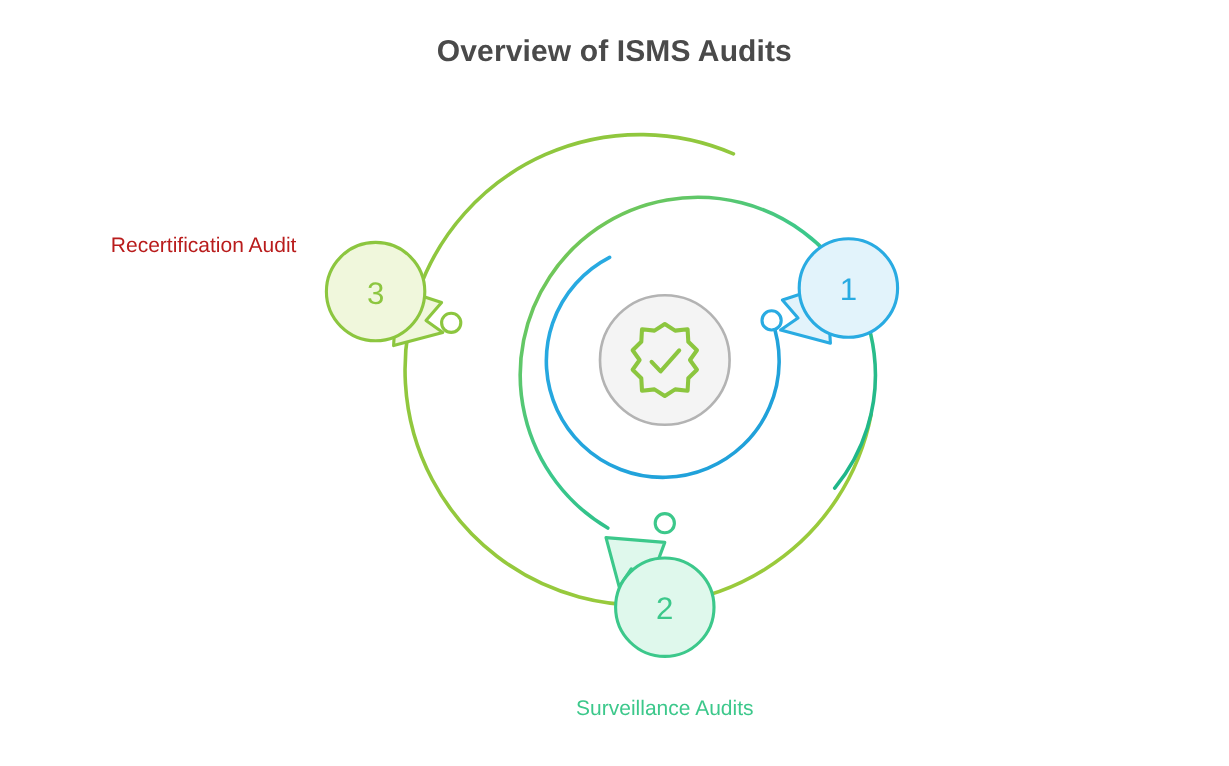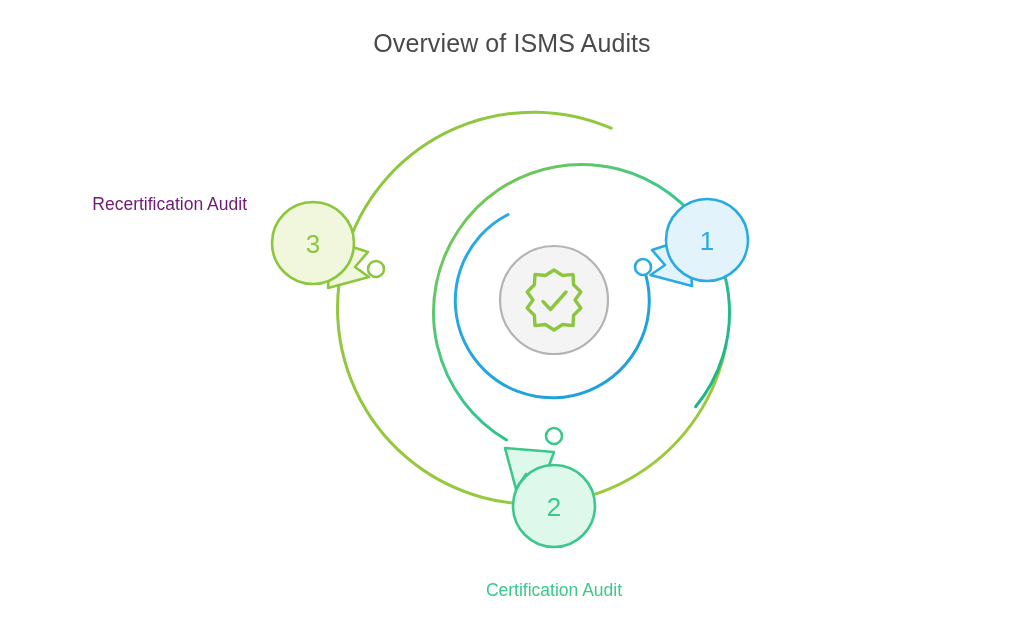--- a/index.html
+++ b/index.html
@@ -20,21 +20,21 @@
     width: 1024px;
     height: 638px;
   }
   .title {
     position: absolute;
     top: 27px;
     left: 0;
     width: 1024px;
     text-align: center;
     font-size: 25px;
-    font-weight: normal;
+    font-weight: bold;
     color: #4a4a4a;
     letter-spacing: 0.1px;
     line-height: 32px;
   }
   svg.diagram {
     position: absolute;
     top: 0;
     left: 0;
     width: 1024px;
     height: 638px;
@@ -48,21 +48,21 @@
   .label-cert {
     left: 775px;
     top: 205px;
     color: #29ABE2;
     text-align: left;
   }
   .label-recert {
     left: 28px;
     top: 192px;
     width: 219px;
-    color: #701a75;
+    color: #b91c1c;
     text-align: right;
   }
   .label-surv {
     left: 404px;
     top: 578px;
     width: 300px;
     color: #3CC88B;
     text-align: center;
   }
   .bubble-num {
@@ -130,15 +130,15 @@
 
     <g>
       <path d="M 331 240 L 368 252 L 355 267 L 369 277 L 328 288 Z" fill="#F0F7DC" stroke="#8CC63F" stroke-width="2.6" stroke-linejoin="round"></path>
       <circle cx="313" cy="243" r="41" fill="#F0F7DC" stroke="#8CC63F" stroke-width="2.6"></circle>
       <text class="bubble-num" x="313" y="253" text-anchor="middle" fill="#8CC63F">3</text>
       <circle cx="376" cy="269" r="8" fill="#ffffff" stroke="#8CC63F" stroke-width="2.6"></circle>
     </g>
   </svg>
 
   <div class="label label-recert">Recertification Audit</div>
-  <div class="label label-surv">Certification Audit</div>
+  <div class="label label-surv">Surveillance Audits</div>
 
 </div>
 
 </body></html>

